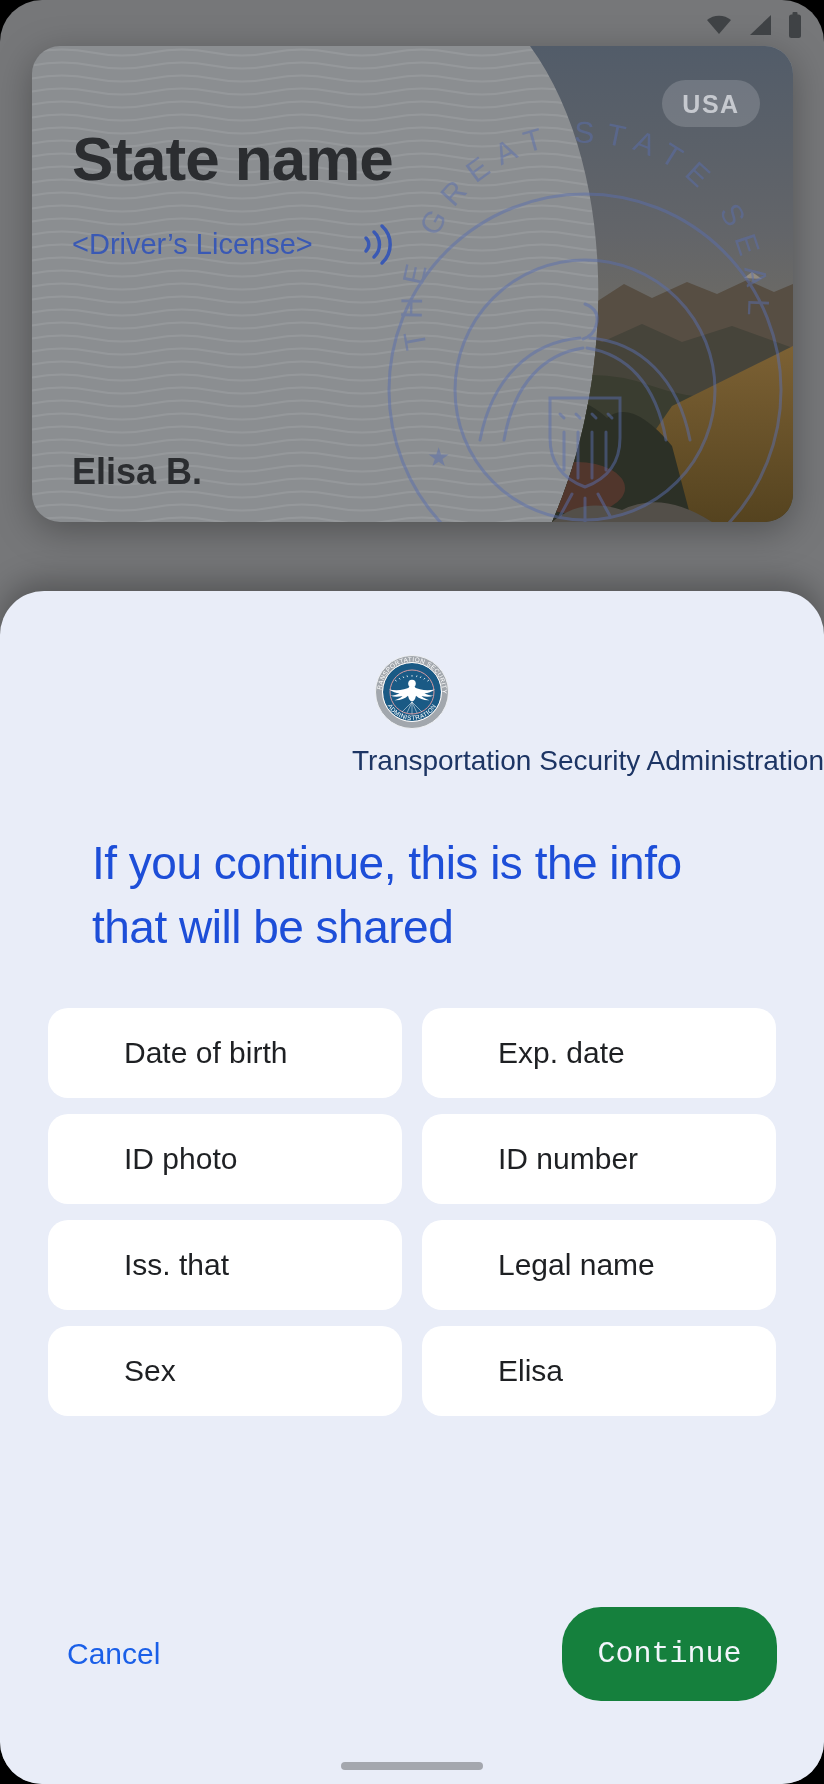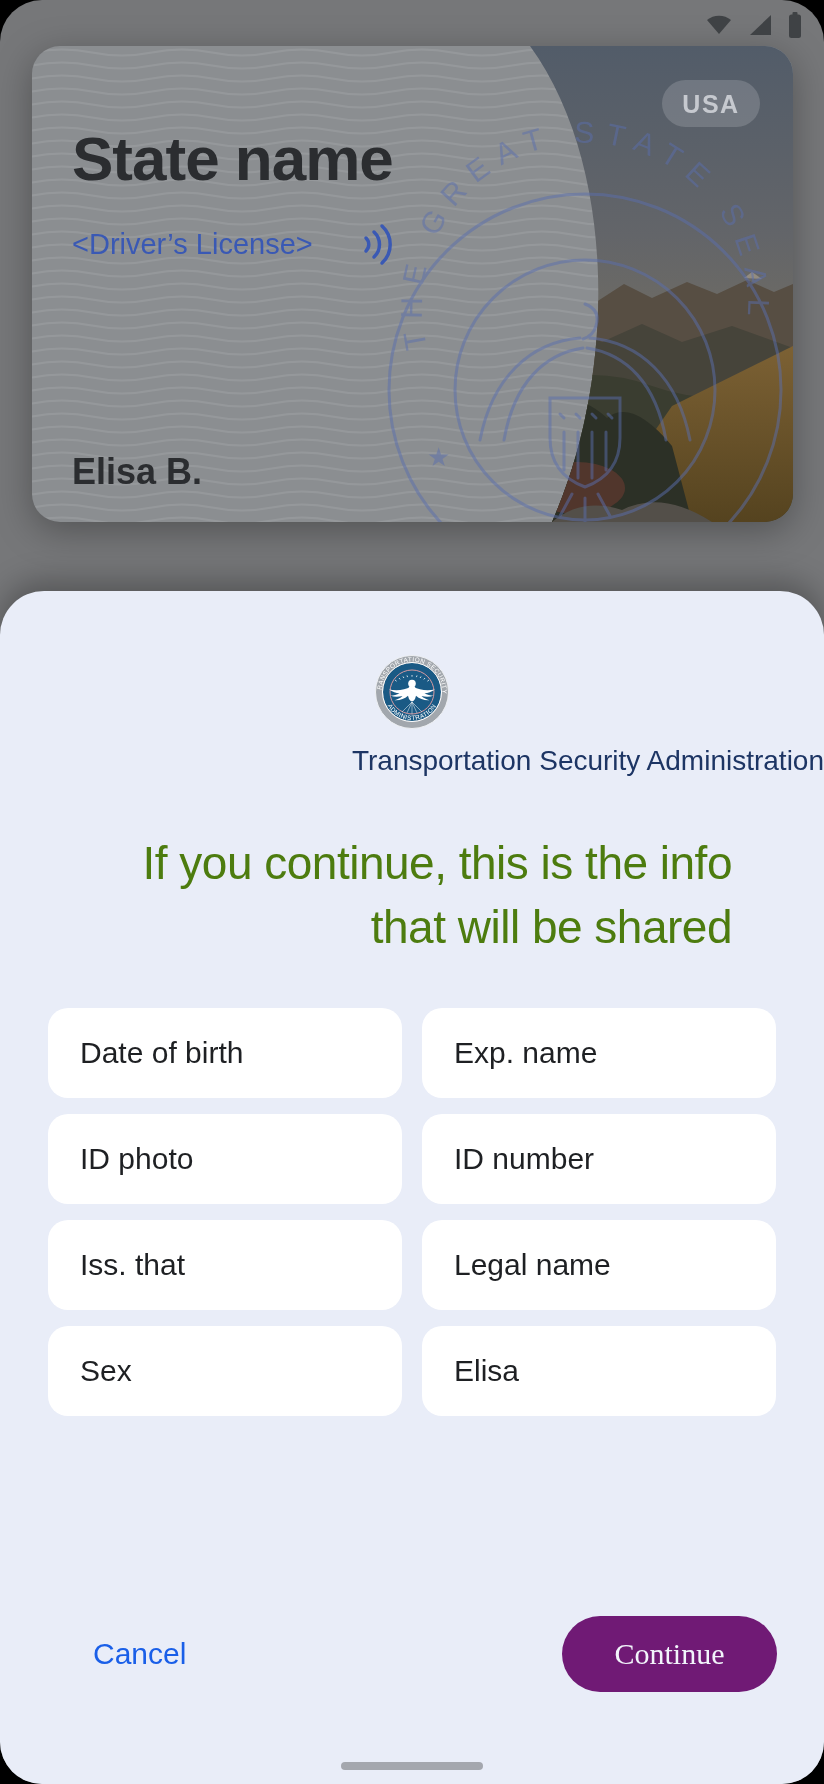--- a/index.html
+++ b/index.html
@@ -26,43 +26,43 @@
     background:#e9edf8; border-radius:44px 44px 0 0;
     box-shadow:0 -10px 30px rgba(0,0,0,0.28); z-index:2;
   }
   .tsa-logo{ position:absolute; top:64px; left:50%; transform:translateX(-50%); width:74px; height:74px; }
   .org-name{
     position:absolute; top:152px; left:0; width:100%;
     text-align:right; font-size:28px; line-height:36px; color:#1d3564;
   }
   .sheet-heading{
     position:absolute; top:240px; left:50%; transform:translateX(-50%);
-    width:640px; text-align:right;
-    font-size:46px; line-height:64px; letter-spacing:-0.5px; color:#4d7c0f;
+    width:640px; text-align:left;
+    font-size:46px; line-height:64px; letter-spacing:-0.5px; color:#1d4ed8;
   }
   .chips{
     position:absolute; top:417px; left:48px; right:48px;
     display:grid; grid-template-columns:1fr 1fr; column-gap:20px; row-gap:16px;
   }
   .chip{
     height:90px; background:#ffffff; border-radius:20px;
-    display:flex; align-items:center; padding-left:32px;
+    display:flex; align-items:center; padding-left:76px;
     font-size:30px; color:#1e2023;
   }
   .actions{
     position:absolute; top:1024px; left:48px; right:47px; height:78px;
     display:flex; align-items:center; justify-content:space-between;
   }
   .cancel-btn{
-    margin-left:45px; border:none; background:none; cursor:pointer;
+    margin-left:19px; border:none; background:none; cursor:pointer;
     font-family:inherit; font-size:30px; font-weight:500; color:#1a5fe8;
   }
   .continue-btn{
-    width:215px; height:76px; border:none; border-radius:39px; cursor:pointer;
-    background:#701a75; color:#f2f5fb; font-family:Liberation Serif, serif; font-size:30px;
+    width:215px; height:94px; border:none; border-radius:39px; cursor:pointer;
+    background:#15803d; color:#f2f5fb; font-family:Liberation Mono, monospace; font-size:30px;
     display:flex; align-items:center; justify-content:center;
   }
   .home-indicator{
     position:absolute; bottom:14px; left:50%; transform:translateX(-50%);
     width:142px; height:8px; border-radius:4px; background:#a4a7ae;
   }
 </style>
 </head>
 <body>
 
@@ -196,21 +196,21 @@
         </g>
       </svg>
     </div>
 
     <div class="org-name">Transportation Security Administration</div>
 
     <div class="sheet-heading">If you continue, this is the info that will be shared</div>
 
     <div class="chips">
       <div class="chip">Date of birth</div>
-      <div class="chip">Exp. name</div>
+      <div class="chip">Exp. date</div>
       <div class="chip">ID photo</div>
       <div class="chip">ID number</div>
       <div class="chip">Iss. that</div>
       <div class="chip">Legal name</div>
       <div class="chip">Sex</div>
       <div class="chip">Elisa</div>
     </div>
 
     <div class="actions">
       <button class="cancel-btn">Cancel</button>

